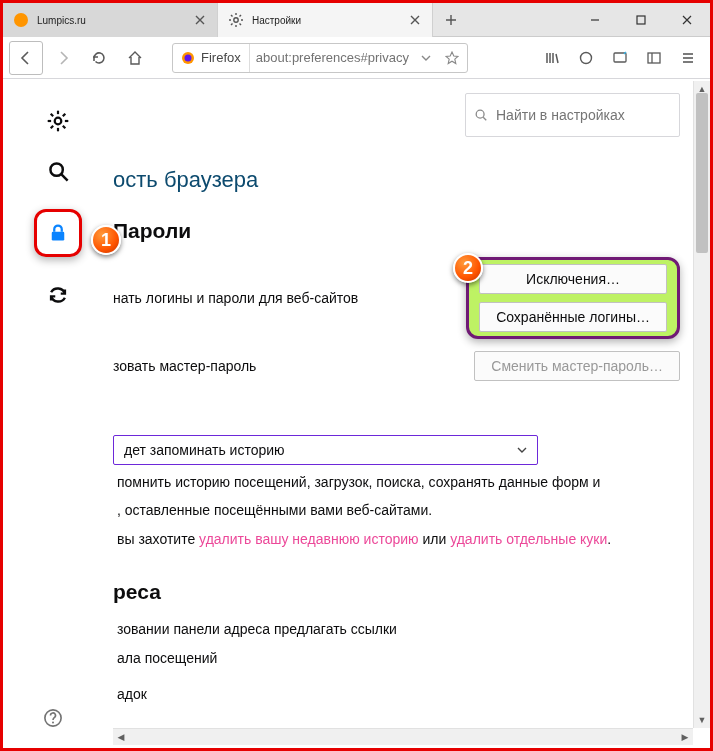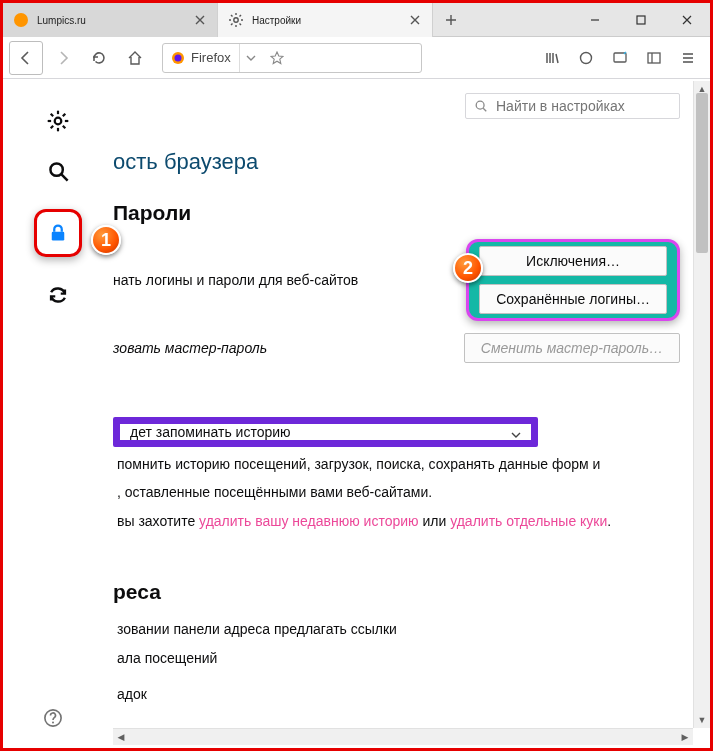--- a/index.html
+++ b/index.html
@@ -14,50 +14,50 @@
     .tab-title { flex: 1; white-space: nowrap; overflow: hidden; text-overflow: ellipsis; color: #222; font-size: 10px; }
     .tab-close { width: 14px; height: 14px; display: flex; align-items: center; justify-content: center; color: #555; }
     .newtab { width: 36px; display:flex; align-items:center; justify-content:center; color:#555; }
     .wincontrols { margin-left:auto; display:flex; }
     .wincontrols div { width: 46px; display:flex; align-items:center; justify-content:center; color:#333; }
 
     
     .navbar { height: 42px; border-bottom: 1px solid #d7d7db; display:flex; align-items:center; padding: 0 6px; gap: 4px; }
     .nav-btn { width: 32px; height: 32px; display:flex; align-items:center; justify-content:center; border-radius:4px; color:#5a5a5a; }
     .nav-back { width:34px; height:34px; border:1px solid #bdbdbd; border-radius:3px; }
-    .urlbar { flex: 0 0 260px; height: 30px; border: 1px solid #c7c7c7; border-radius: 3px; display:flex; align-items:center; margin: 0 7px; font-size:13px; }
+    .urlbar { flex: 0 0 260px; height: 30px; border: 1px solid #c7c7c7; border-radius: 3px; display:flex; align-items:center; margin: 0 17px; font-size:13px; }
     .urlbar .identity { padding: 0 8px; display:flex; align-items:center; gap:6px; color:#484848; border-right:1px solid #ddd; height:100%; }
     .urlbar .urltext { flex:1; padding: 0 6px; color:#737373; white-space:nowrap; overflow:hidden; }
     .urlbar .dropdown { padding:0 6px; color:#888; }
     .urlbar .star { padding:0 8px; color:#888; }
     .toolbar-right { margin-left:auto; display:flex; gap:2px; }
 
     
     .page { display:flex; height: calc(100% - 76px); }
     .sidebar { width: 110px; padding: 30px 0 0 0; display:flex; flex-direction:column; align-items:center; gap: 26px; position:relative; }
     .side-icon { width: 24px; height: 24px; display:flex; align-items:center; justify-content:center; color:#0c0c0d; }
     .side-lock-wrap { width: 48px; height:48px; border: 3px solid #e60000; border-radius: 12px; background:#fff; box-shadow: 0 3px 8px rgba(0,0,0,0.3); display:flex; align-items:center; justify-content:center; position:relative; }
     .side-lock-wrap .lock-inner { color:#0a84ff; }
     .help-icon { position:absolute; bottom: 20px; left: 40px; color:#737373; }
 
     .content { flex:1; padding: 14px 30px 20px 0; position:relative; overflow:hidden; }
-    .search-box { float:right; width: 215px; height: 26px; border:1px solid #d7d7db; border-radius:2px; display:flex; align-items:center; padding:0 8px; color:#737373; gap:8px; }
+    .search-box { float:right; width: 215px; height: 44px; border:1px solid #d7d7db; border-radius:2px; display:flex; align-items:center; padding:0 8px; color:#737373; gap:8px; }
     .search-box input { border:none; outline:none; flex:1; font-size:14px; color:#737373; }
 
     .section { clear:both; padding-top: 30px; }
     .page-title { font-size: 22px; font-weight: 300; color:#0c4a6e; margin-bottom: 26px; }
     .subheading { font-size: 21px; font-weight: 700; margin-bottom: 14px; }
     .row { display:flex; align-items:center; margin-bottom: 12px; }
     .row-text { flex:1; font-size:14px; }
     .btn { border:1px solid #c1c1c1; background:#fbfbfb; padding: 6px 16px; border-radius:2px; font-size:14px; color:#0c0c0d; min-width: 140px; text-align:center; }
     .btn.disabled { color:#999; }
 
-    .group-highlight { border:3px solid #d946ef; border-radius:12px; padding: 4px 10px 4px 10px; display:inline-block; box-shadow: 0 3px 8px rgba(0,0,0,0.3); background:#14b8a6; position:relative; }
-
-    .select { width: 425px; height: 30px; border:7px solid #6d28d9; border-radius:2px; display:flex; align-items:flex-end; padding: 0 10px; margin-top: 54px; margin-bottom: 2px; font-size:14px; justify-content:space-between; }
+    .group-highlight { border:3px solid #701a75; border-radius:12px; padding: 4px 10px 4px 10px; display:inline-block; box-shadow: 0 3px 8px rgba(0,0,0,0.3); background:#bef264; position:relative; }
+
+    .select { width: 425px; height: 30px; border:1px solid #6d28d9; border-radius:2px; display:flex; align-items:center; padding: 0 10px; margin-top: 54px; margin-bottom: 2px; font-size:14px; justify-content:space-between; }
     .para { font-size:14px; line-height:1.6; margin: 6px 4px; }
     .link { color:#ec4899; cursor:pointer; }
 
     .scrollbar-v { position:absolute; right:0; top:78px; bottom:20px; width:17px; background:#f0f0f0; border-left:1px solid #e1e1e1; }
     .scrollbar-v .thumb { position:absolute; left:2px; right:2px; top:12px; height:160px; background:#c1c1c1; border-radius:2px; }
     .scrollbar-v .arrow { position:absolute; left:0; right:0; height:16px; display:flex; align-items:center; justify-content:center; color:#606060; font-size:9px; }
     .scrollbar-h { position:absolute; left:110px; right:17px; bottom:3px; height:17px; background:#f0f0f0; border-top:1px solid #e1e1e1; }
     .scrollbar-h .arrow { position:absolute; top:0; bottom:0; width:16px; display:flex; align-items:center; justify-content:center; color:#606060; font-size:9px; }
 
     .callout { width:30px; height:30px; border-radius:50%; background:radial-gradient(circle at 35% 30%, #ff9a3a, #ff5400 60%, #c03000); border:2px solid #fff; box-shadow:0 2px 5px rgba(0,0,0,0.5); color:#fff; font-weight:700; font-size:18px; display:flex; align-items:center; justify-content:center; position:absolute; }
@@ -153,20 +153,21 @@
   <div class="urlbar">
     <span class="identity">
       <span>
           <svg width="14" height="14">
             <circle cx="7" cy="7" r="6" fill="#ff9500"></circle>
             <circle cx="7" cy="7" r="3.5" fill="#5e17eb"></circle>
           </svg>
         </span>
       <span>Firefox</span>
     </span>
+    <span class="urltext">about:preferences#privacy</span>
     <span class="dropdown">
         <svg width="10" height="10">
           <path d="M1 3 L5 7 L9 3" fill="none" stroke="#888" stroke-width="1.4"></path>
         </svg>
       </span>
     <span class="star">
         <svg width="14" height="14" viewBox="0 0 14 14">
           <path d="M7 1 L8.8 5 L13 5.4 L9.8 8.2 L10.8 12.5 L7 10.2 L3.2 12.5 L4.2 8.2 L1 5.4 L5.2 5 Z" fill="none" stroke="#888" stroke-width="1.1"></path>
         </svg>
       </span>
@@ -272,41 +273,41 @@
       <div class="row">
         <span class="row-text">нать логины и пароли для веб-сайтов</span>
         <span style="position:relative; display:inline-block;">
           <span class="group-highlight">
             <div class="btn" style="margin-bottom:8px;">Исключения…</div>
             <div class="btn">Сохранённые логины…</div>
           </span>
         </span>
       </div>
 
-      <div class="row" style="font-style:italic;">
+      <div class="row" style="">
         <span class="row-text">зовать мастер-пароль</span>
         <span class="btn disabled">Сменить мастер-пароль…</span>
       </div>
 
       <div class="select">
         <span>дет запоминать историю</span>
         <span>
             <svg width="10" height="10">
               <path d="M1 3 L5 7 L9 3" fill="none" stroke="#444" stroke-width="1.4"></path>
             </svg>
           </span>
       </div>
 
       <div class="para">помнить историю посещений, загрузок, поиска, сохранять данные форм и</div>
       <div class="para">, оставленные посещёнными вами веб-сайтами.</div>
       <div class="para">
         <span>вы захотите </span><span class="link">удалить вашу недавнюю историю</span><span> или </span><span class="link">удалить отдельные куки</span><span>.</span>
       </div>
 
-      <div class="subheading" style="margin-top:48px;">реса</div>
+      <div class="subheading" style="margin-top:30px;">реса</div>
       <div class="para">зовании панели адреса предлагать ссылки</div>
       <div class="para">ала посещений</div>
       <div class="para" style="margin-top:14px;">адок</div>
     </div>
   </div>
 </div>
 
 <div class="scrollbar-v">
   <div class="arrow" style="top:0">▲</div>
   <div class="thumb"></div>

